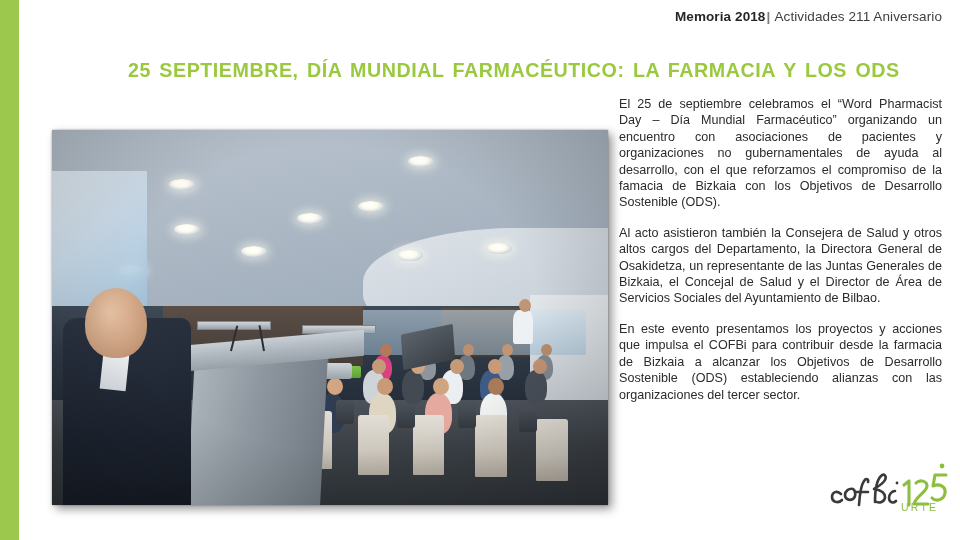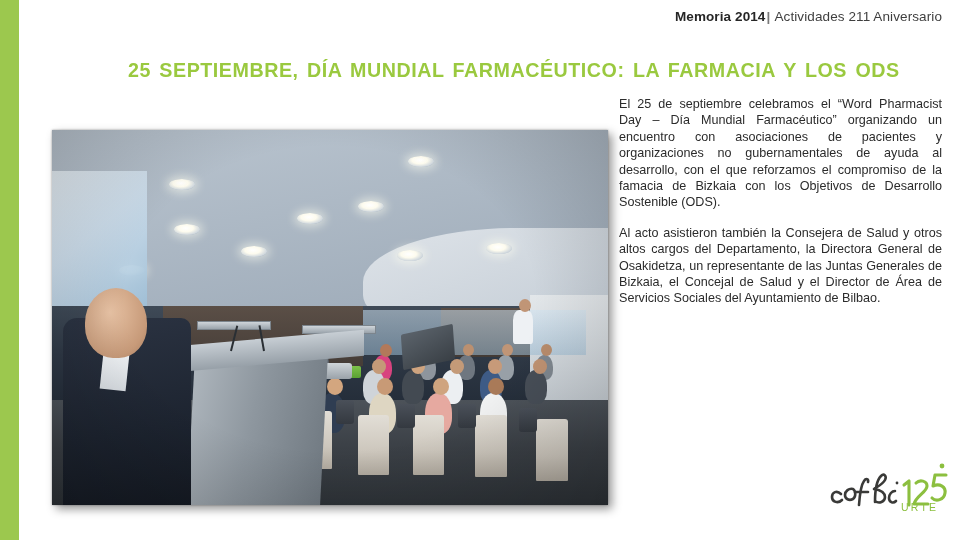--- a/index.html
+++ b/index.html
@@ -259,21 +259,21 @@
     height: 58px;
   }
   .logo svg { display: block; }
 </style>
 </head>
 <body>
 
 <div class="left-bar"></div>
 
 <div class="slide-header">
-  <span class="hdr-strong">Memoria 2014</span><span class="hdr-sep">|</span><span class="hdr-rest"> Actividades 211 Aniversario</span>
+  <span class="hdr-strong">Memoria 2018</span><span class="hdr-sep">|</span><span class="hdr-rest"> Actividades 211 Aniversario</span>
 </div>
 
 <div class="slide-title">25 SEPTIEMBRE,  DÍA MUNDIAL FARMACÉUTICO:  LA FARMACIA  Y LOS ODS</div>
 
 <div class="photo-frame">
   <div class="photo-inner">
 
     <div class="ceiling"></div>
     <div class="ceiling-curve"></div>
     <div class="ceiling-band"></div>
@@ -369,20 +369,21 @@
     <div class="speaker-shirt"></div>
     <div class="speaker-head"></div>
 
     <div class="photo-vignette"></div>
   </div>
 </div>
 
 <div class="text-col">
   <p>El 25 de septiembre celebramos el “Word Pharmacist Day – Día Mundial Farmacéutico” organizando un encuentro con asociaciones de pacientes y organizaciones no gubernamentales de ayuda al desarrollo, con el que reforzamos el compromiso de la famacia de Bizkaia con los Objetivos de Desarrollo Sostenible (ODS).</p>
   <p>Al acto asistieron también la Consejera de Salud y otros altos cargos del Departamento, la Directora General de Osakidetza, un representante de las Juntas Generales de Bizkaia, el Concejal de Salud y el Director de Área de Servicios Sociales del Ayuntamiento de Bilbao.</p>
+  <p>En este evento presentamos los proyectos y acciones que impulsa el COFBi para contribuir desde la farmacia de Bizkaia a alcanzar los Objetivos de Desarrollo Sostenible (ODS) estableciendo alianzas con las organizaciones del tercer sector.</p>
 </div>
 
 <div class="logo">
   <svg width="120" height="58" viewBox="0 0 120 58">
 
     <g fill="none" stroke="#3a3a38" stroke-width="2.6" stroke-linecap="round" stroke-linejoin="round">
       <path d="M13 36 c-4 -4 -9 -2 -9 3 c0 5 6 7 10 3"></path>
       <path d="M25 31 c-4 -1 -8 2 -8 6 c0 4 4 6 8 4 c3 -2 3 -8 0 -10"></path>
       <path d="M31 47 c1 -14 2 -20 5 -24 c2 -3 5 -2 4 1"></path>
       <path d="M27 34 h13"></path>

